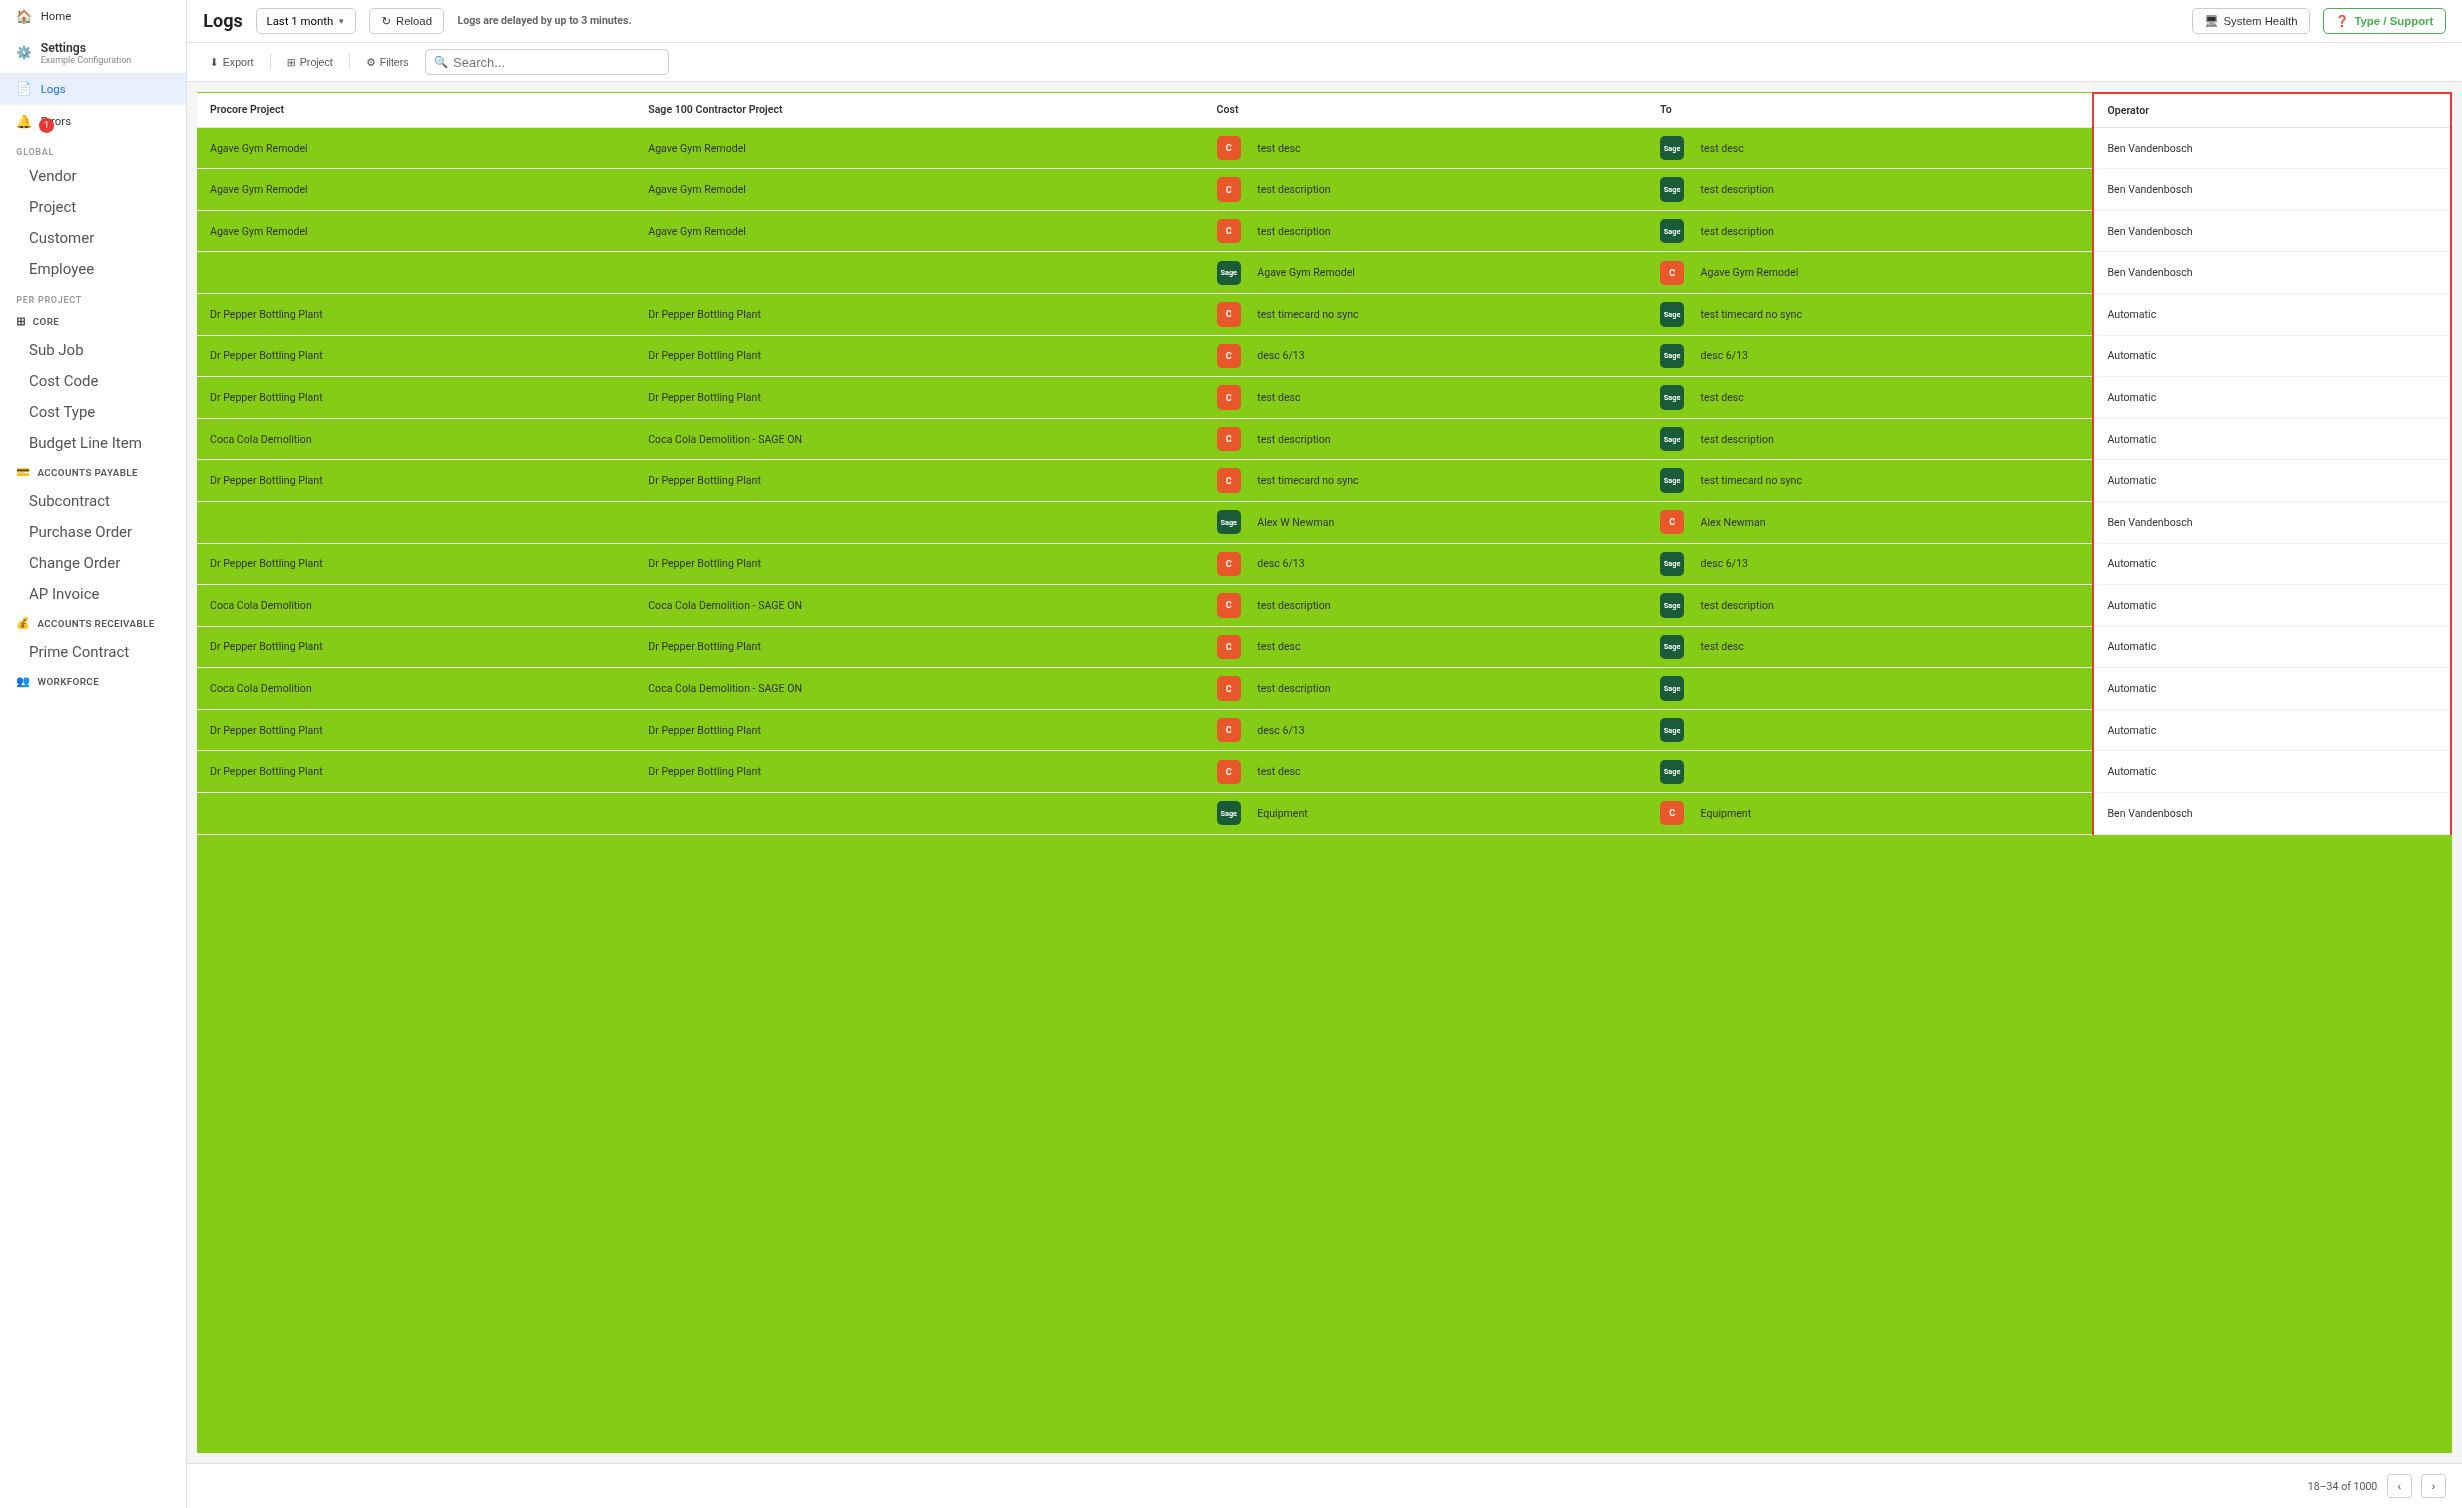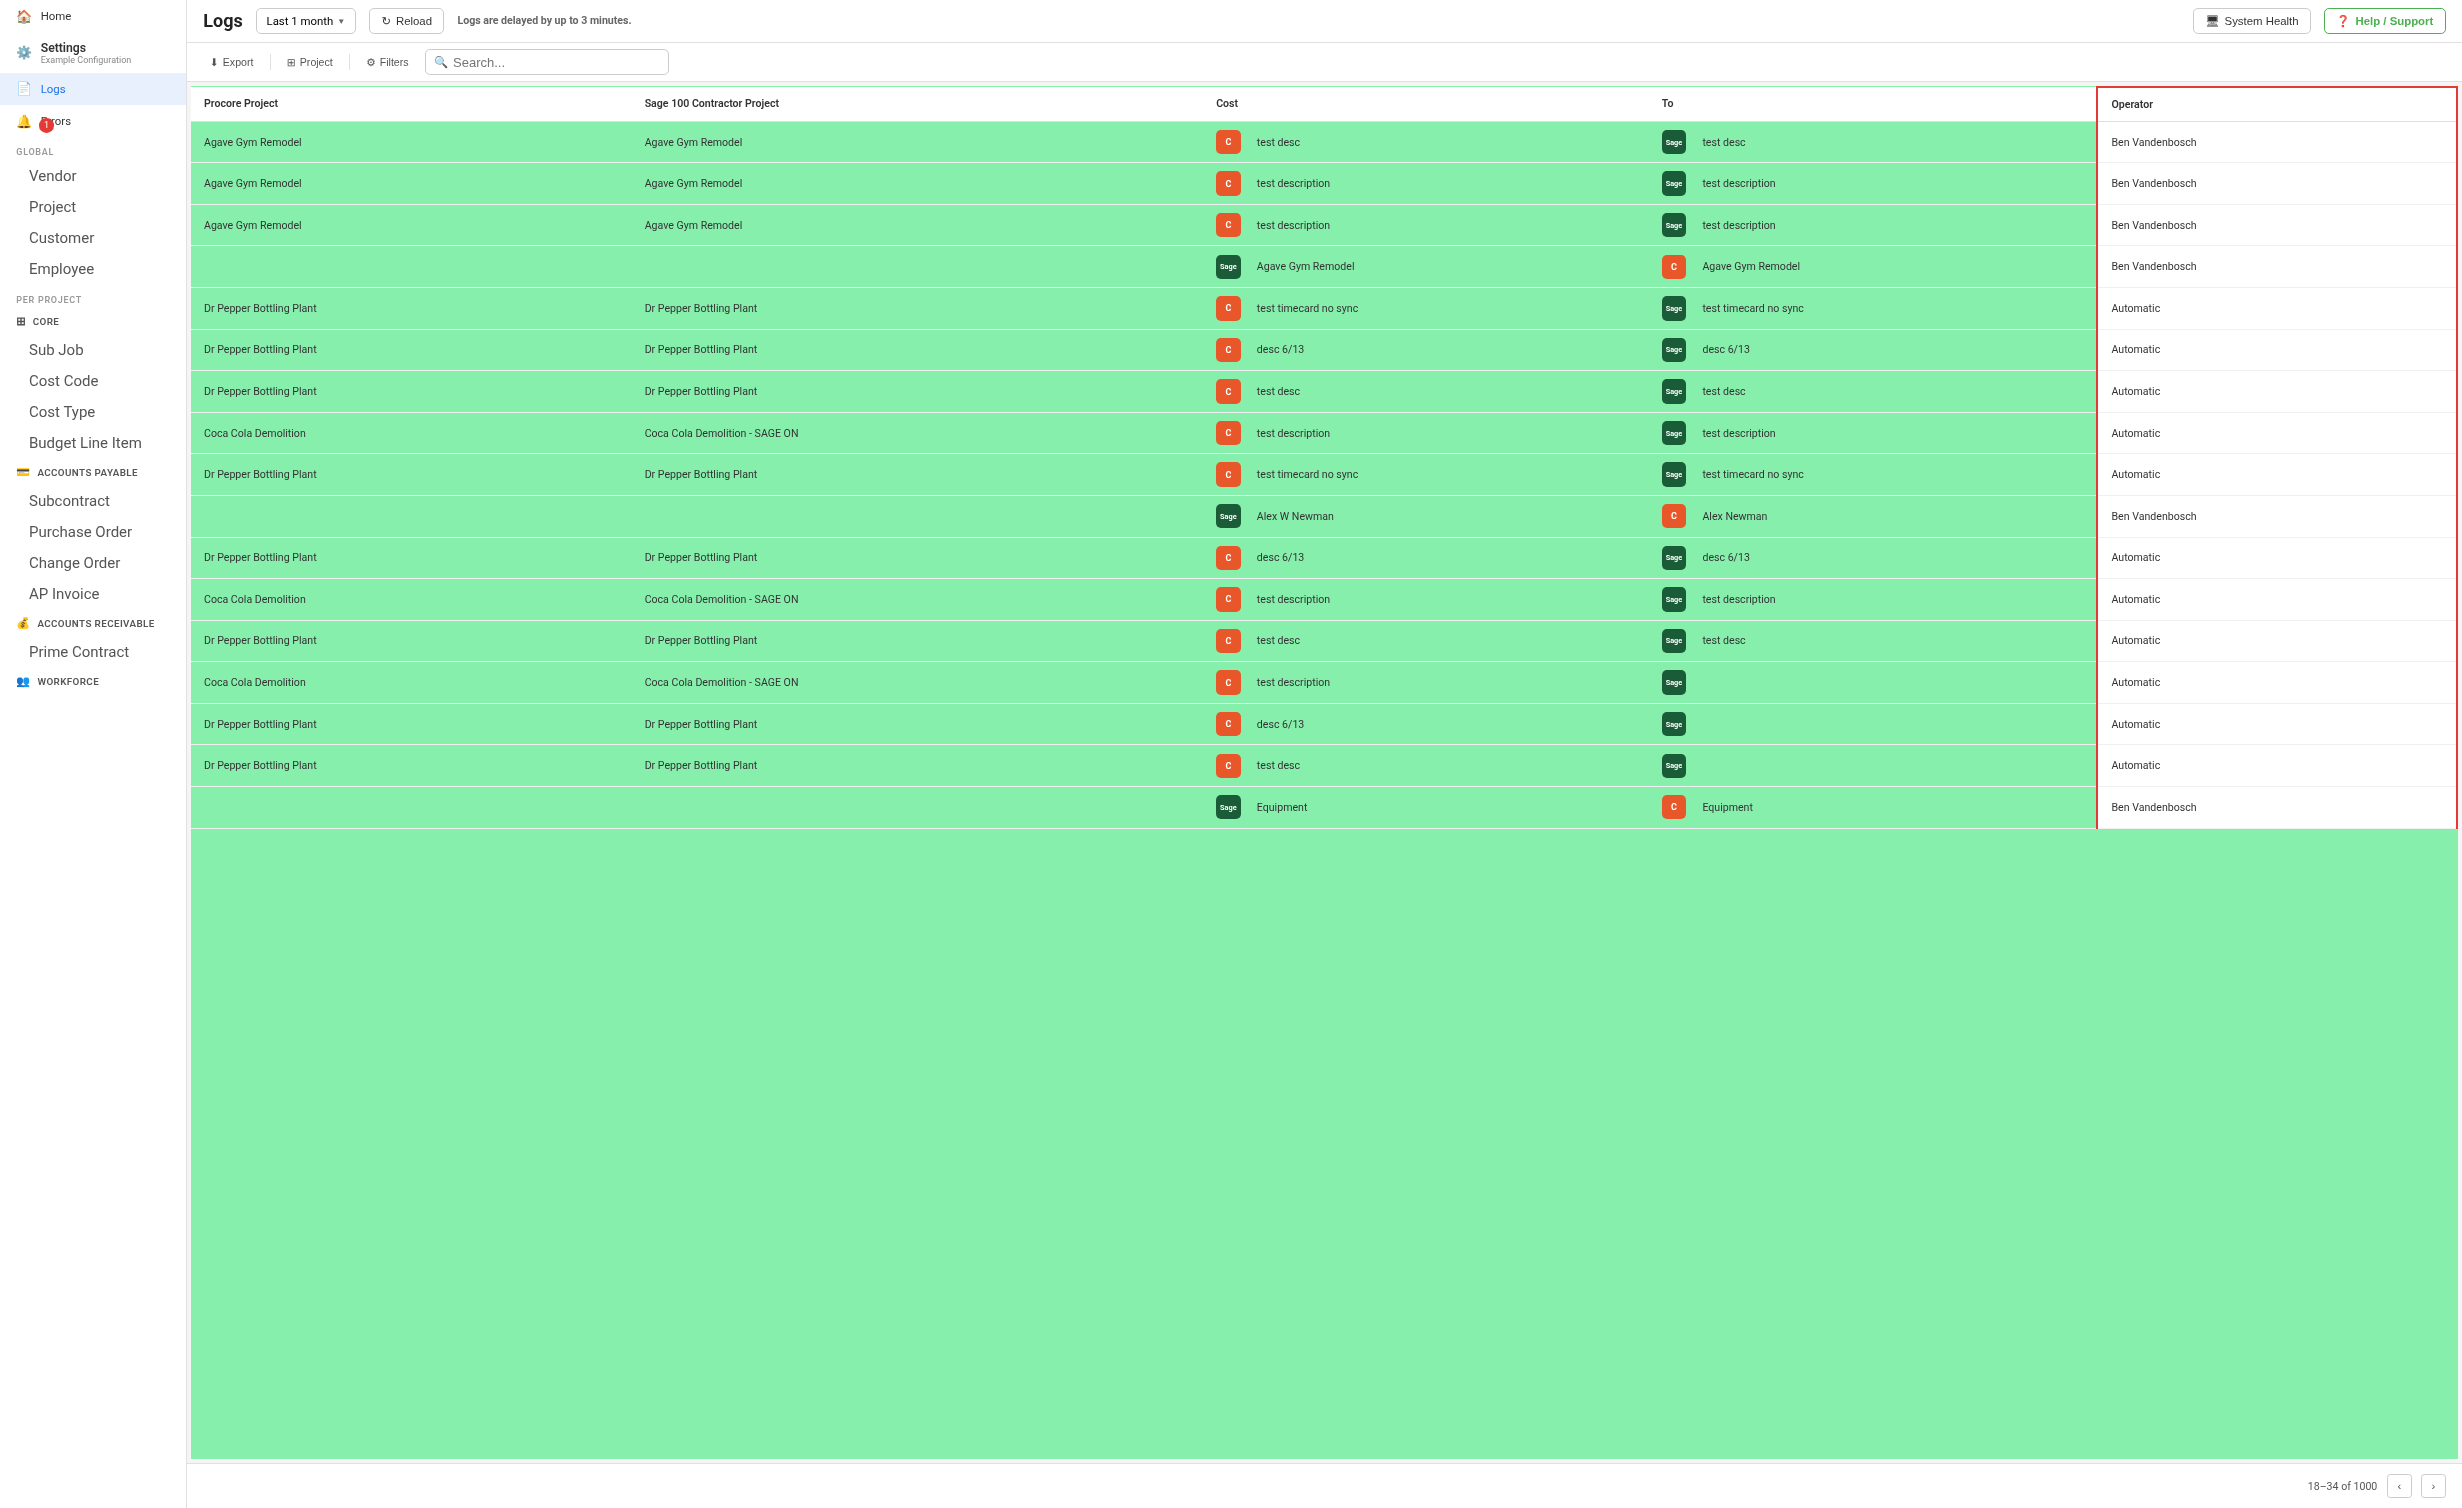--- a/index.html
+++ b/index.html
@@ -29,21 +29,21 @@
     .system-health-btn { display: flex; align-items: center; gap: 4.9px; border: 0.8px solid #ccc; border-radius: 4.9px; padding: 4.9px 11.4px; background: #fff; cursor: pointer; font-size: 11.4px; color: #333; }
     .help-btn { display: flex; align-items: center; gap: 4.9px; border: 1.6px solid #4caf50; border-radius: 4.9px; padding: 4.9px 11.4px; background: #fff; cursor: pointer; font-size: 11.4px; color: #4caf50; font-weight: 600; }
 
     
     .toolbar { background: #fff; border-bottom: 0.8px solid #e0e0e0; padding: 6.5px 16.3px; display: flex; align-items: center; gap: 9.8px; flex-shrink: 0; }
     .toolbar-btn { display: flex; align-items: center; gap: 4.1px; border: none; background: none; cursor: pointer; font-size: 10.6px; color: #555; padding: 3.3px 6.5px; border-radius: 3.3px; }
     .search-box { display: flex; align-items: center; gap: 4.9px; border: 0.8px solid #ccc; border-radius: 4.9px; padding: 4.1px 8.1px; background: #fff; flex: 1; max-width: 244px; }
     .search-box input { border: none; outline: none; font-size: 13px; color: #333; width: 100%; background: transparent; }
 
     
-    .table-container { flex: 1; overflow: auto; background: #86efac; margin: 4px; }
+    .table-container { flex: 1; overflow: auto; background: #84cc16; margin: 10px; }
     table { width: 100%; border-collapse: collapse; min-width: 732px; }
     th { padding: 9.8px 13px; text-align: left; font-size: 10.6px; font-weight: 600; color: #333; border-bottom: 1.6px solid #e0e0e0; background: #fff; white-space: nowrap; }
     td { padding: 8.1px 13px; font-size: 10.6px; color: #333; border-bottom: 0.8px solid #f0f0f0; white-space: nowrap; }
 
     
     .logo-icon { width: 24.4px; height: 24.4px; border-radius: 4.9px; display: inline-flex; align-items: center; justify-content: center; font-size: 9px; font-weight: 700; flex-shrink: 0; }
     .logo-procore { background: #e8572a; color: white; }
     .logo-sage { background: #1a5c38; color: white; font-size: 7.3px; }
 
     
@@ -141,21 +141,21 @@
       <span>↻</span>
       <span>Reload</span>
     </button>
     <span class="delay-text">Logs are delayed by up to 3 minutes.</span>
     <button class="system-health-btn">
       <span>🖥</span>
       <span>System Health</span>
     </button>
     <button class="help-btn">
       <span>❓</span>
-      <span>Help / Support</span>
+      <span>Type / Support</span>
     </button>
   </div>
 
   <div class="toolbar">
     <button class="toolbar-btn">
       <span>⬇</span>
       <span>Export</span>
     </button>
     <div class="divider"></div>
     <button class="toolbar-btn">

